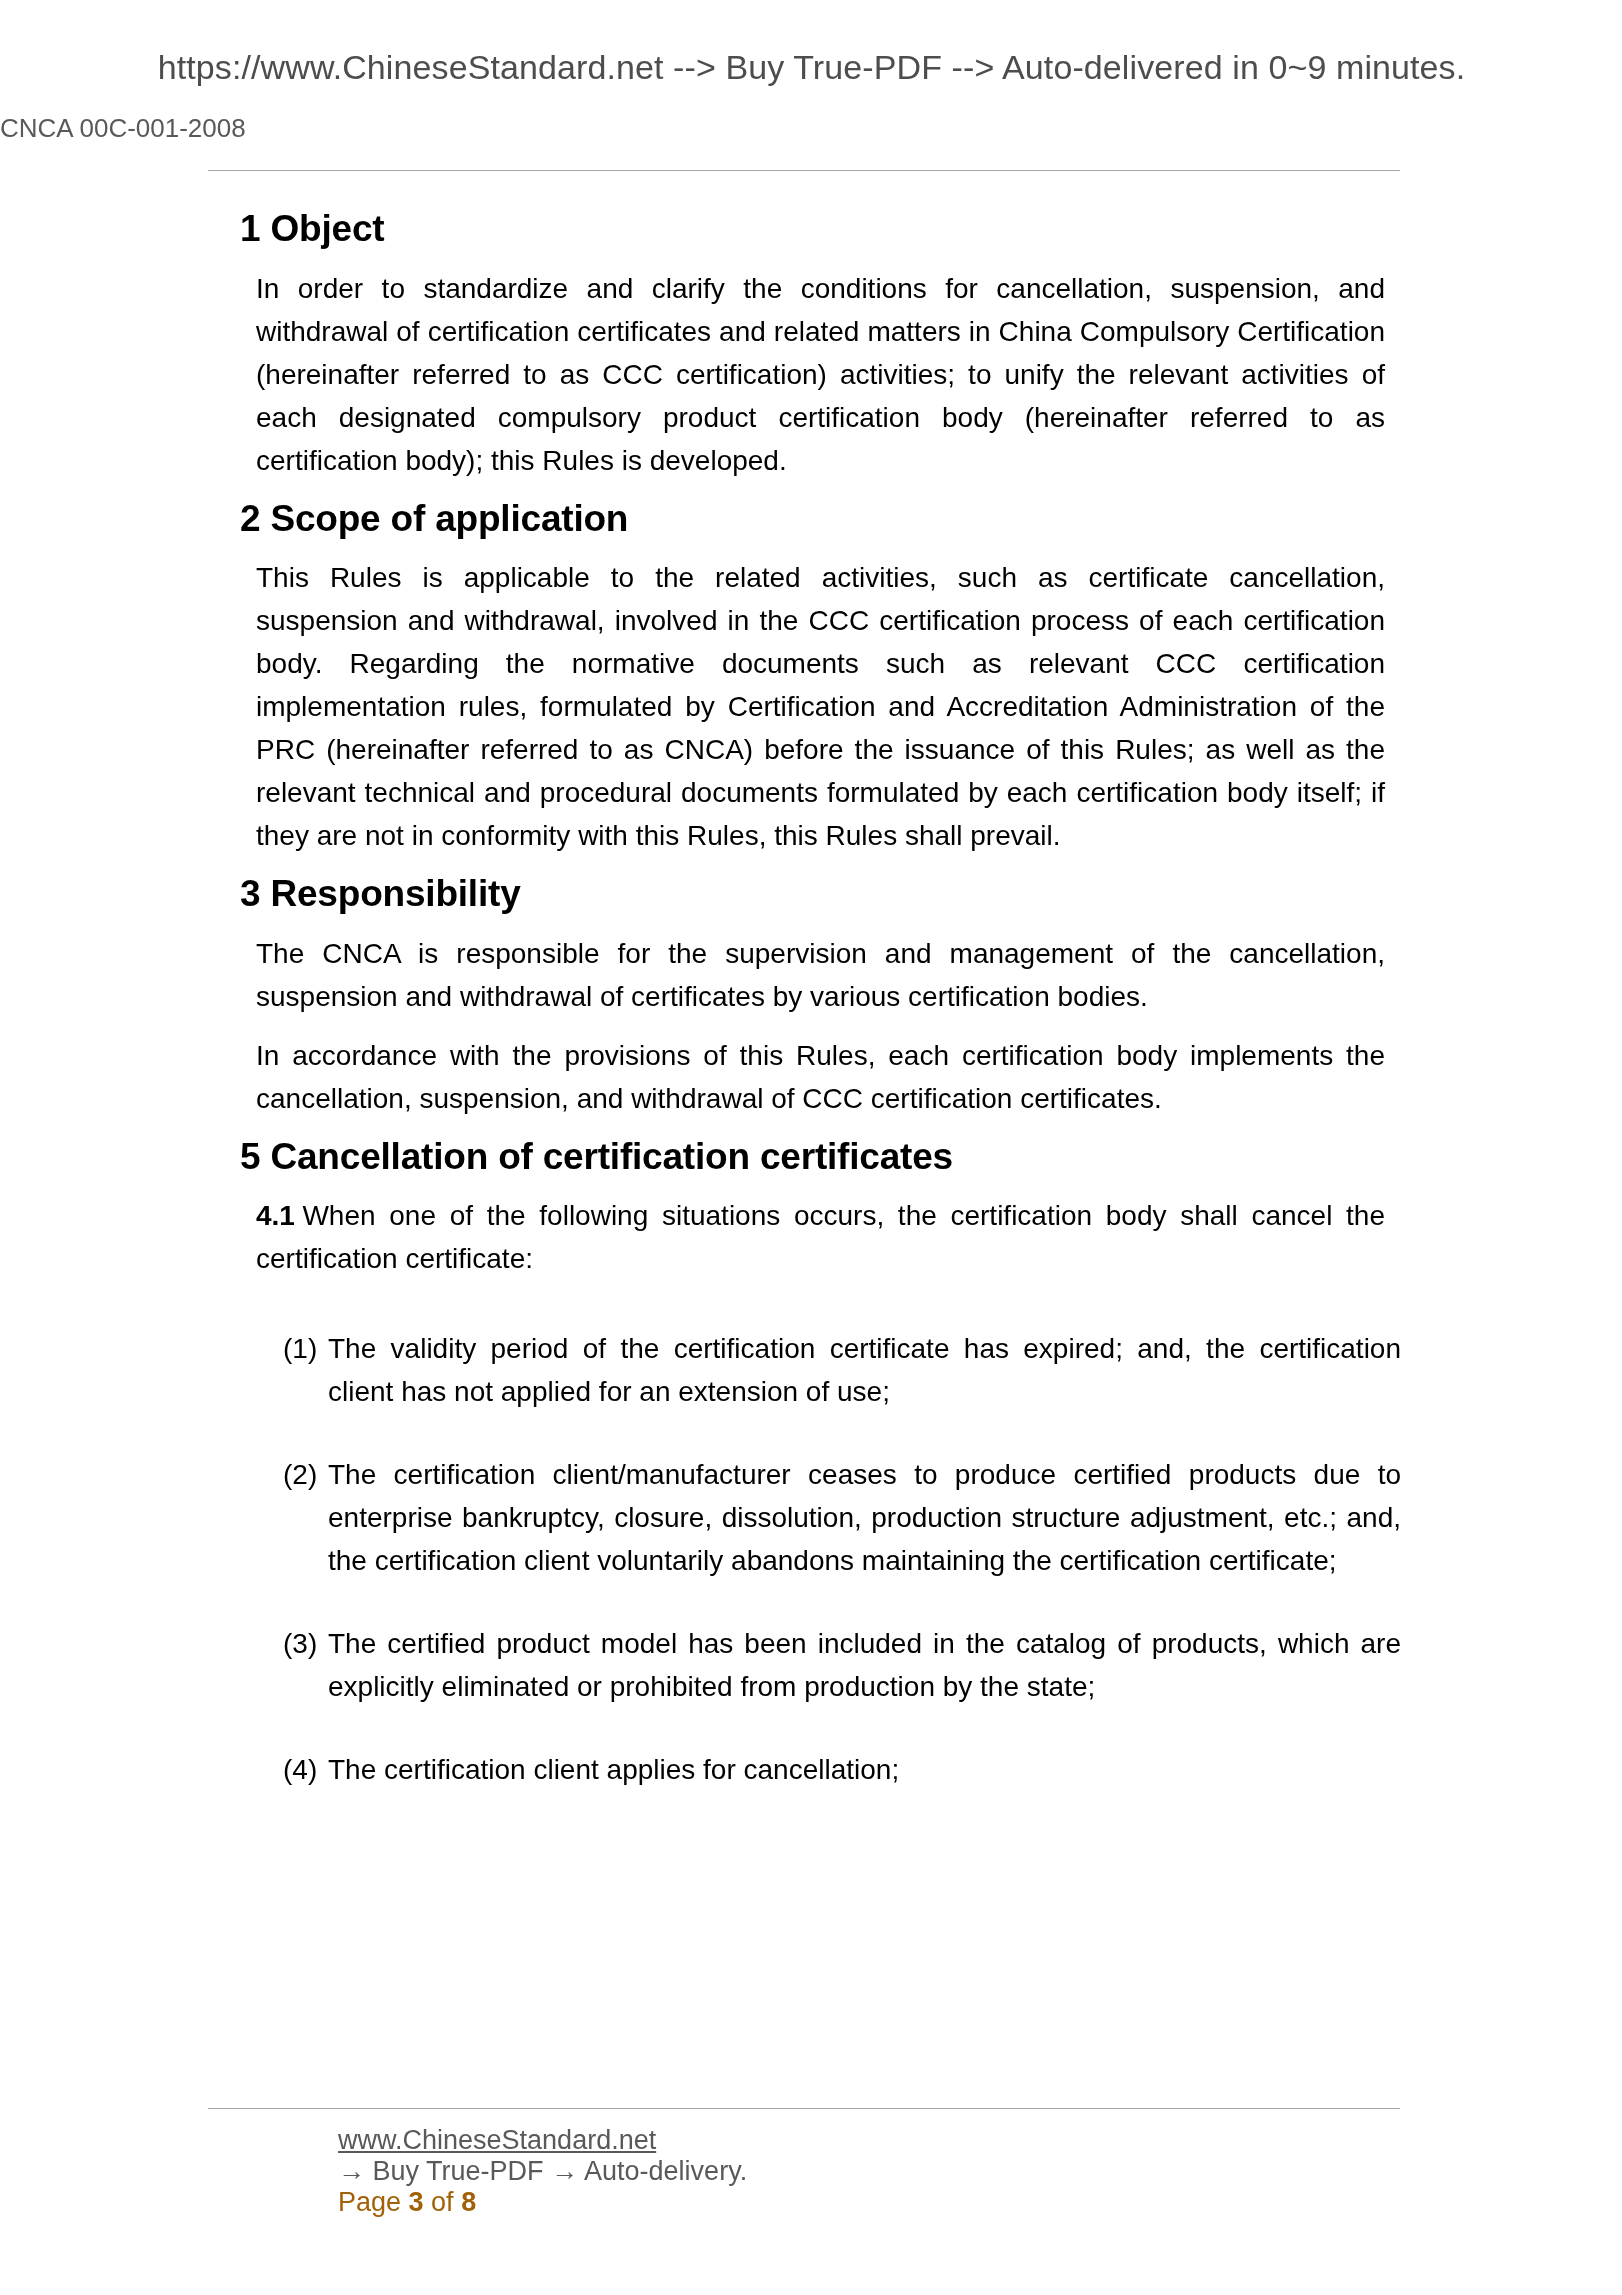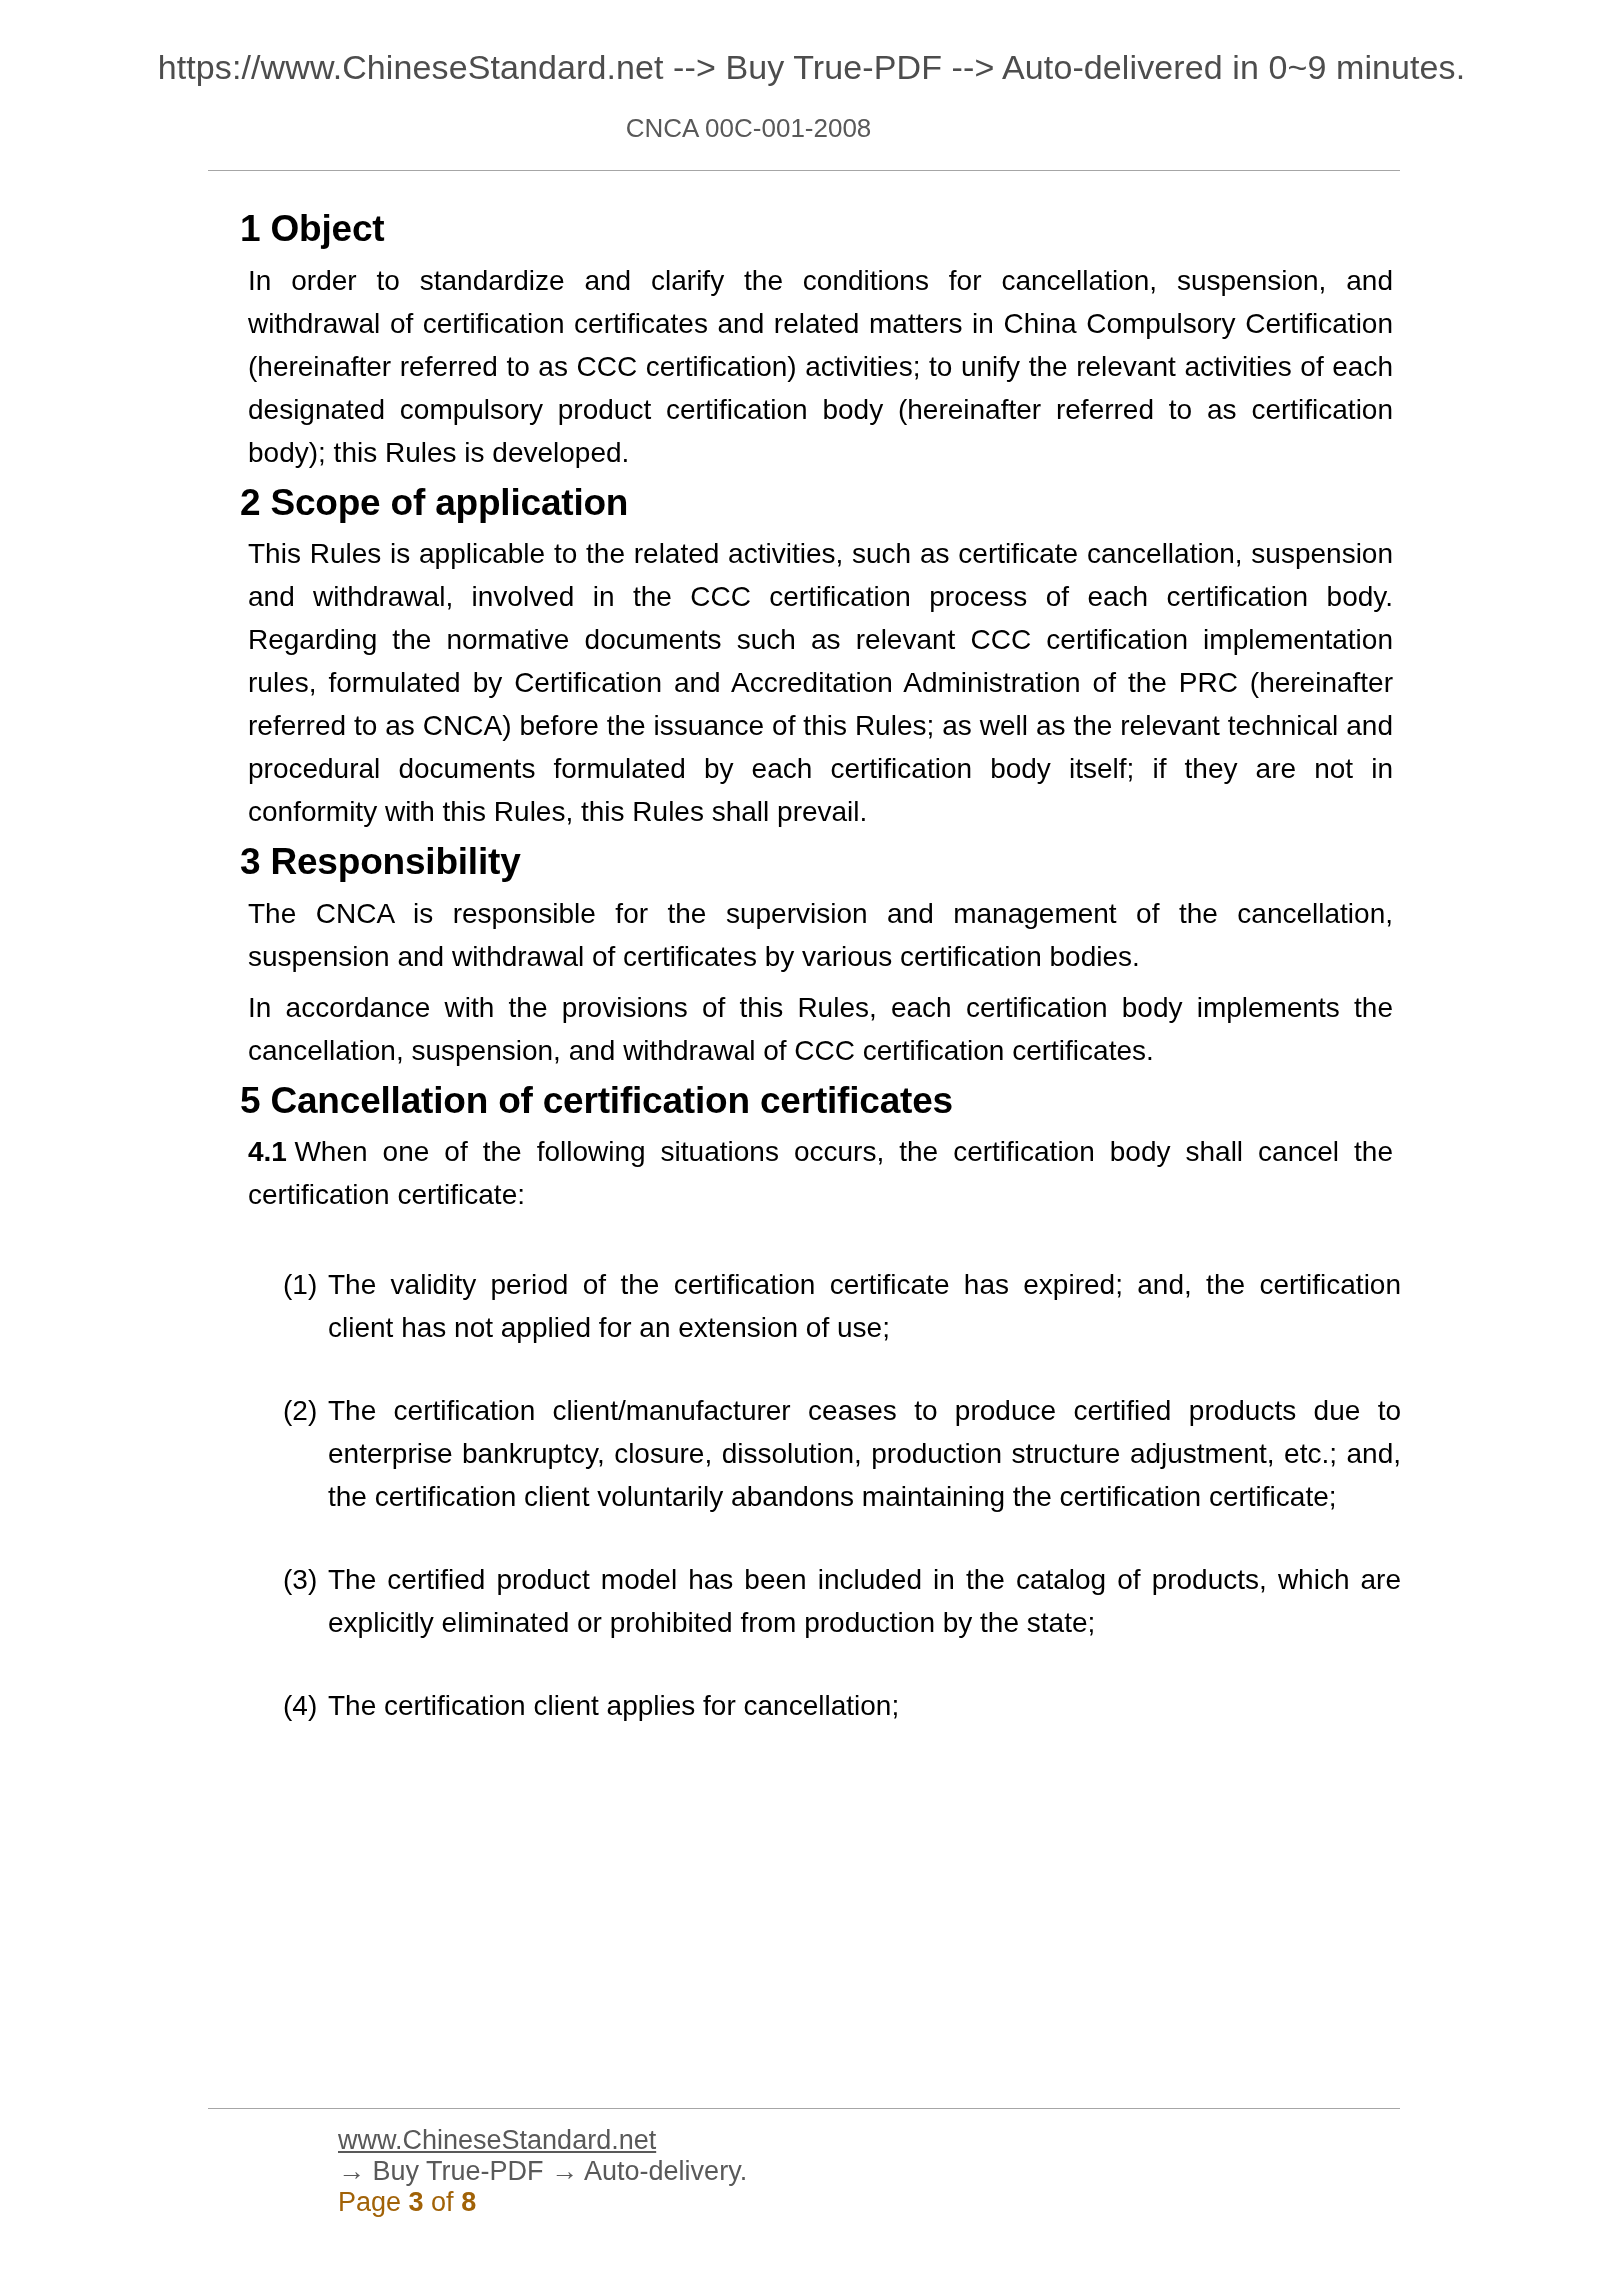--- a/index.html
+++ b/index.html
@@ -32,24 +32,22 @@
     letter-spacing: 0.1px;
     white-space: nowrap;
   }
 
   
   .running-head {
     position: absolute;
     top: 113px;
     left: 0;
     width: 1409px;
-    text-align: center;
     font-size: 26px;
     color: #595959;
-    padding-left: 44px;
   }
 
   
   .rule {
     position: absolute;
     left: 208px;
     width: 1192px;
     height: 0;
     border-top: 1.7px solid #a6a6a6;
   }
@@ -70,21 +68,21 @@
     font-weight: bold;
     line-height: 1.15;
     letter-spacing: -0.2px;
   }
   .h-object      { margin-top: 10px; }
   .h-scope       { margin-top: 88px; }
   .h-resp        { margin-top: 88px; }
   .h-cancel      { margin-top: 92px; }
 
   p.body-text {
-    margin: 8px;
+    margin: 16px;
     font-size: 28px;
     line-height: 43px;
     text-align: justify;
     text-justify: inter-word;
   }
   .p-gap-large { margin-top: 52px; }
   .p-gap-mid   { margin-top: 48px; }
 
   .bold-lead { font-weight: bold; }
 

